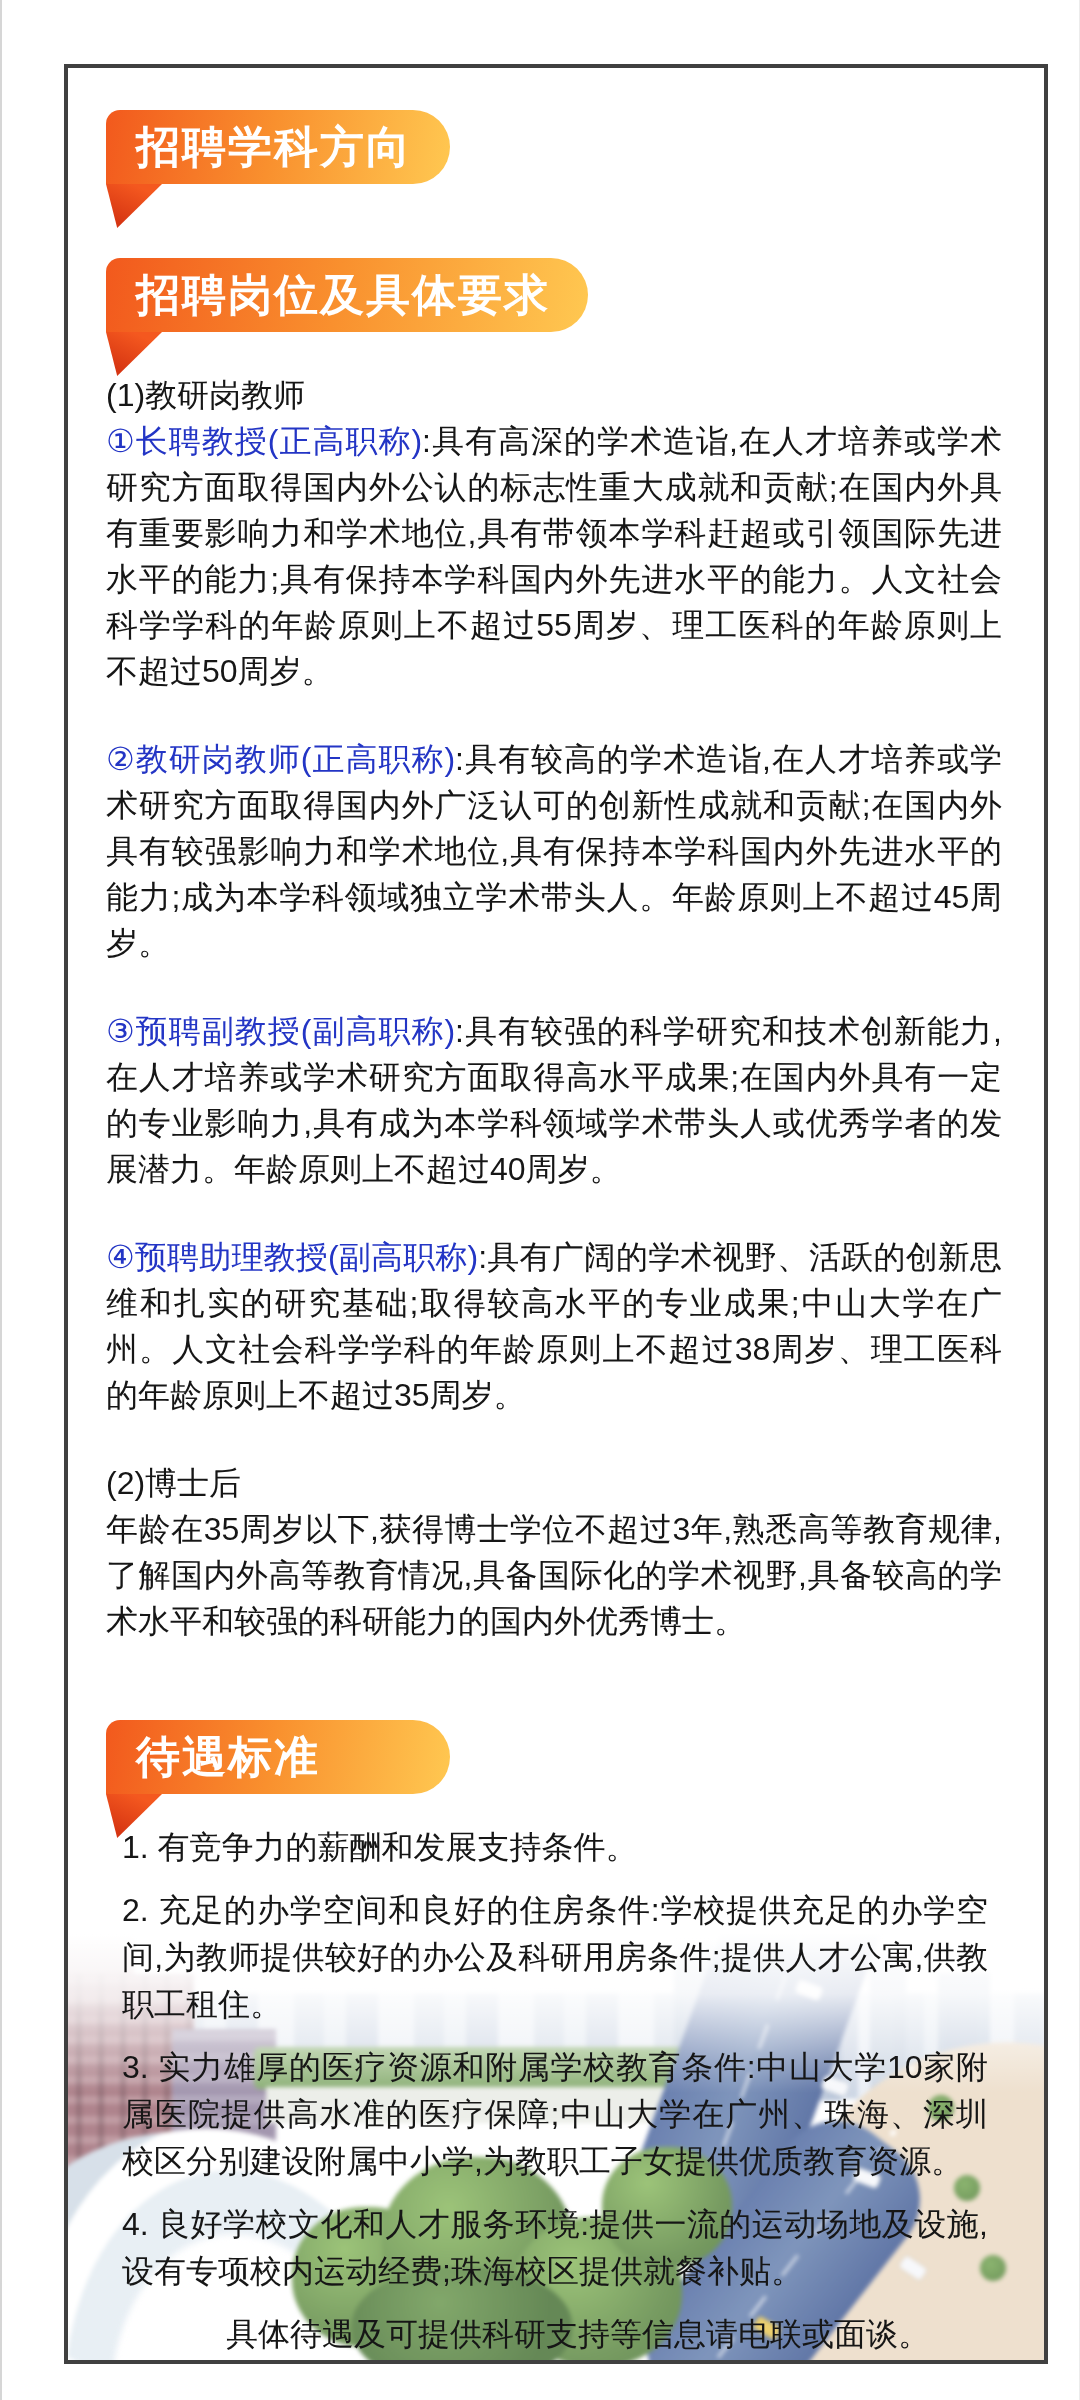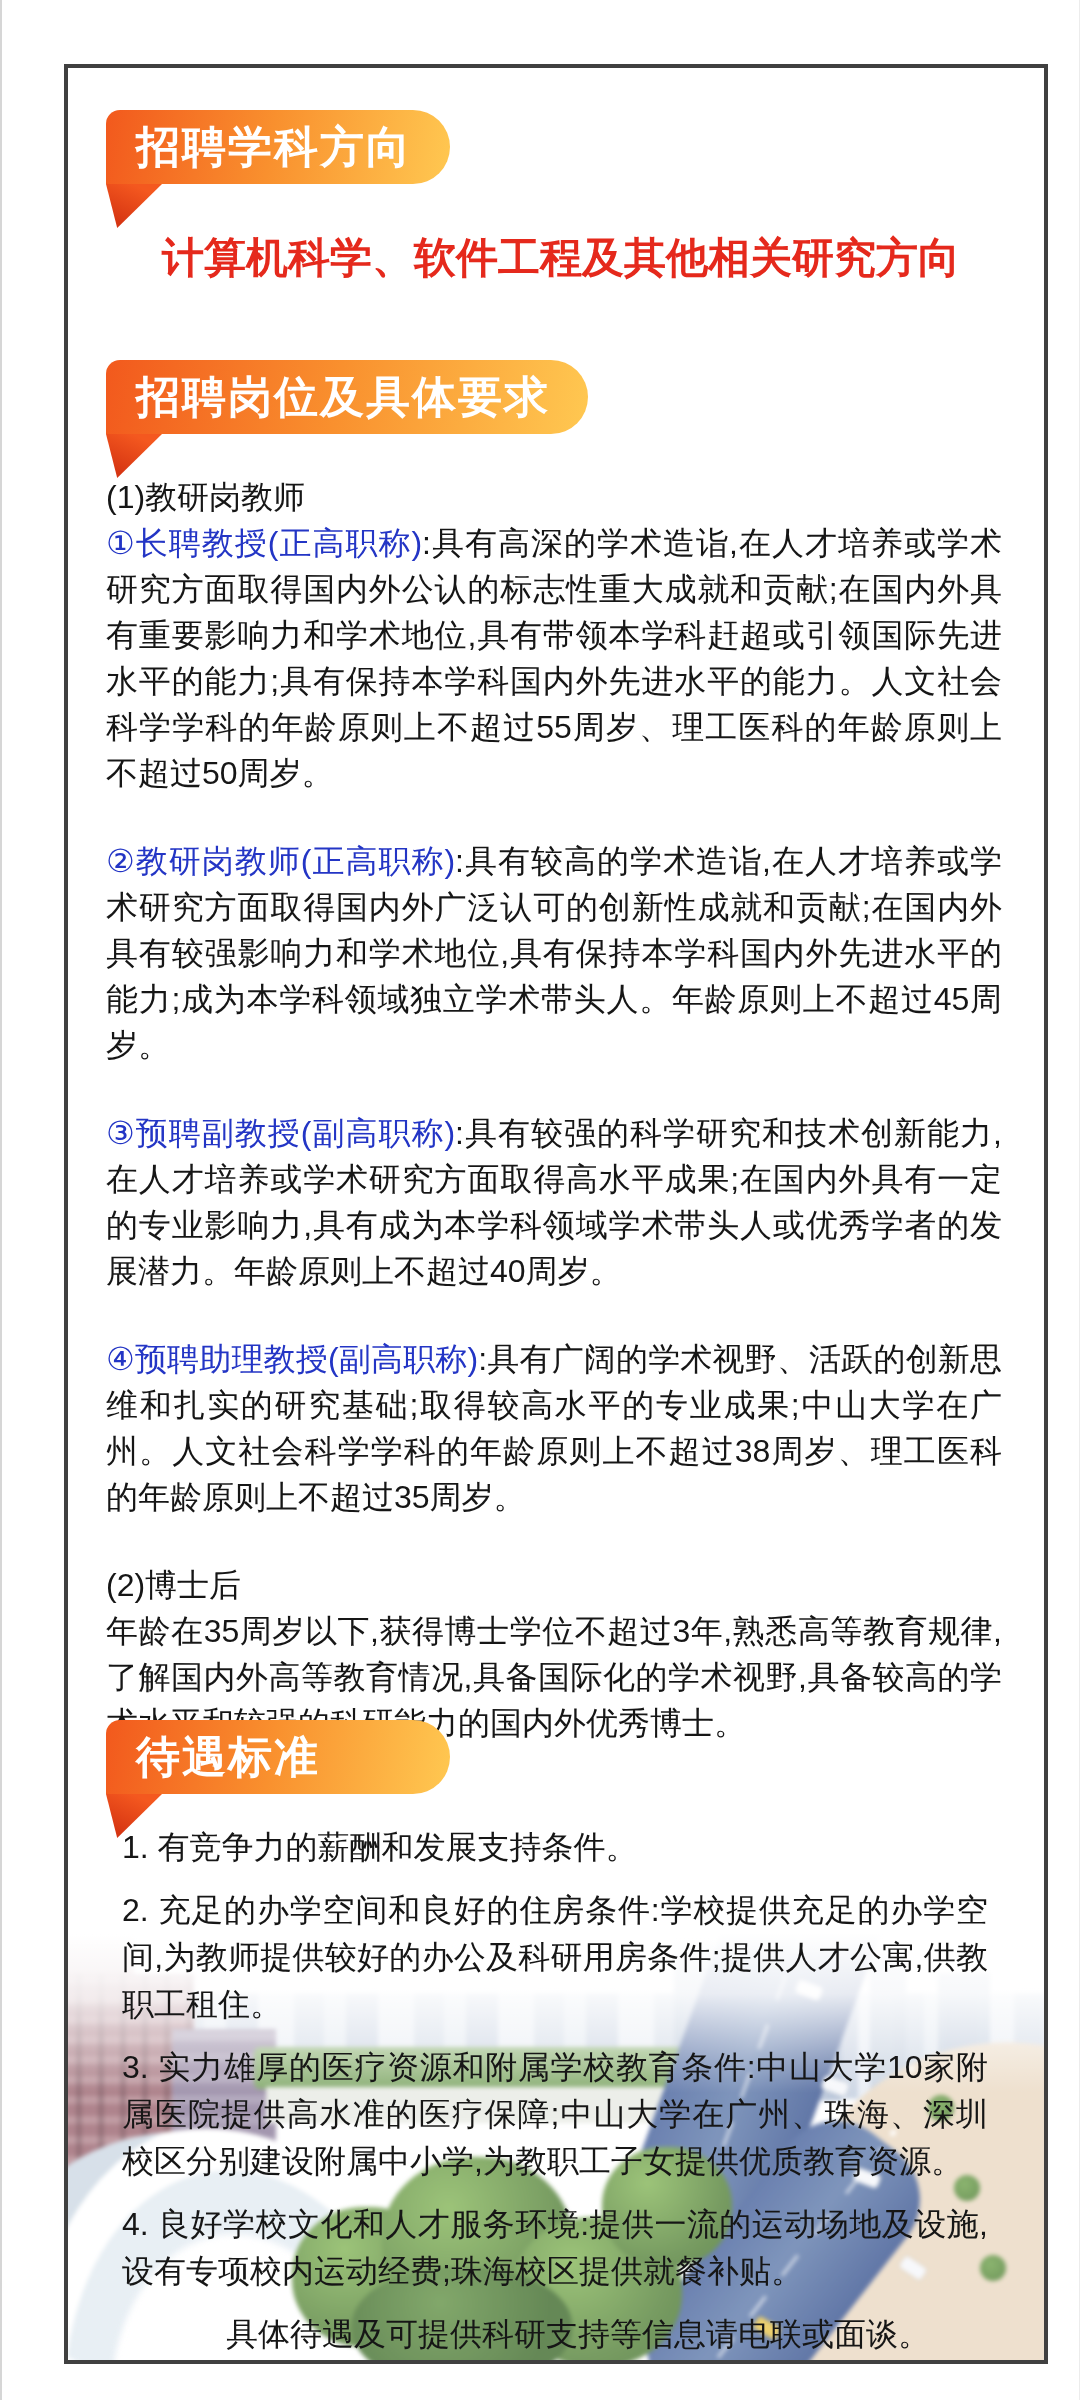--- a/index.html
+++ b/index.html
@@ -113,21 +113,20 @@
 <body>
 
 <div class="page">
   <div class="frame">
 
     <div>
       <div class="banner b1">
         <span>招聘学科方向</span>
       </div>
     </div>
-    <div class="headline">计算机科学、软件工程及其他相关研究方向</div>
 
     <div>
       <div class="banner b2">
         <span>招聘岗位及具体要求</span>
       </div>
     </div>
 
     <div class="body-text">
       <p>(1)教研岗教师</p>
 

